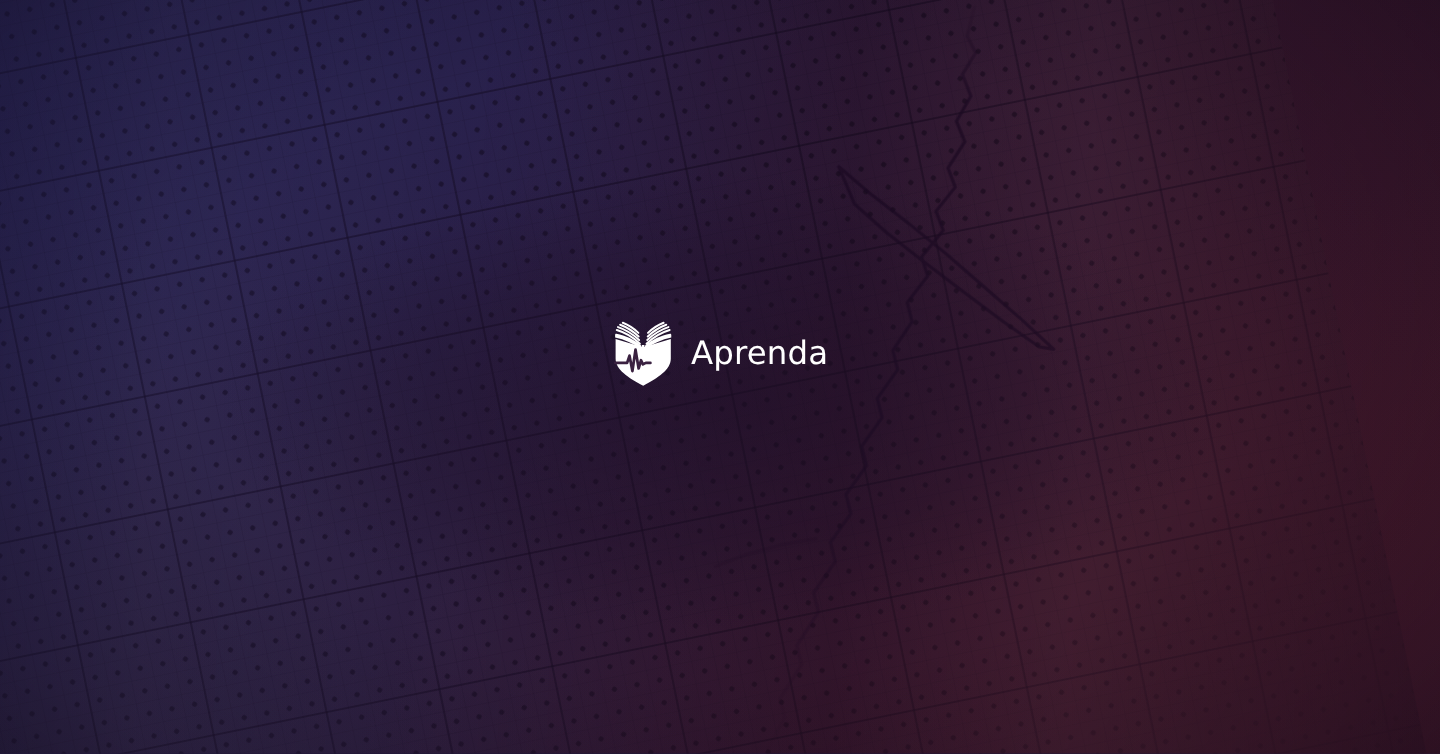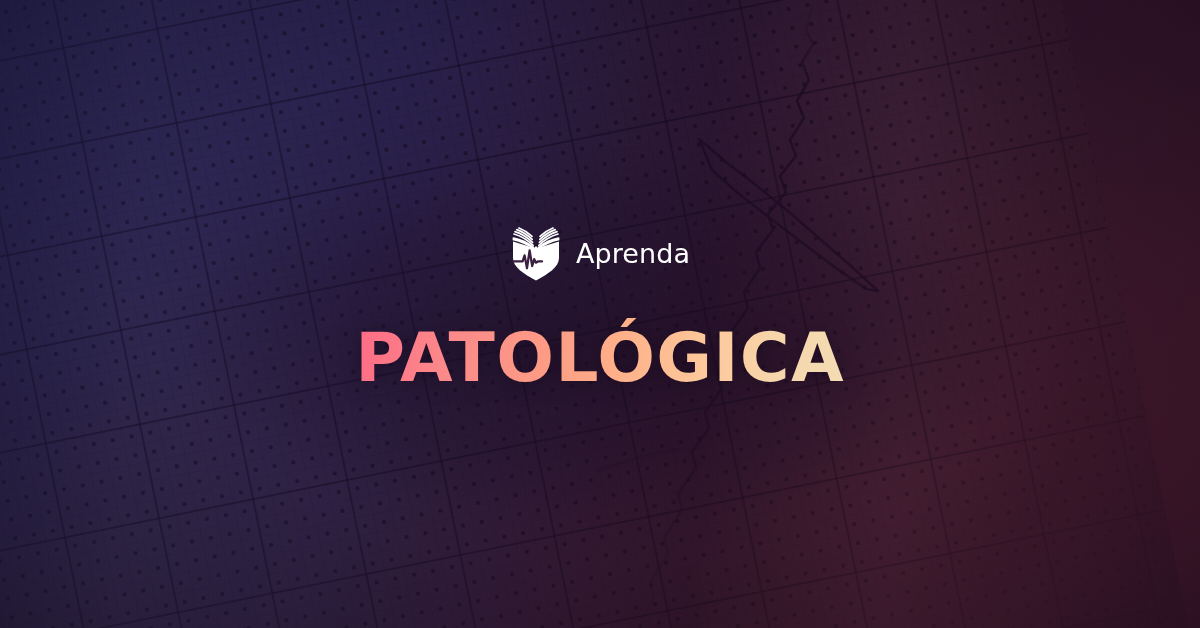--- a/index.html
+++ b/index.html
@@ -311,17 +311,16 @@
                  L19.6 25.4 L22.2 41.0 L24.2 34.2
                  L25.8 37.6 L28.2 36.4 H32.0"></path>
       </svg>
 
       <div class="logo-words">
         <span class="w1">Aprenda</span>
       </div>
     </div>
 
     <h1 class="headline">
-      <span class="ln ln2">PATOLÓGICA</span>
     </h1>
 
   </div>
 </div>
 
 </body></html>

